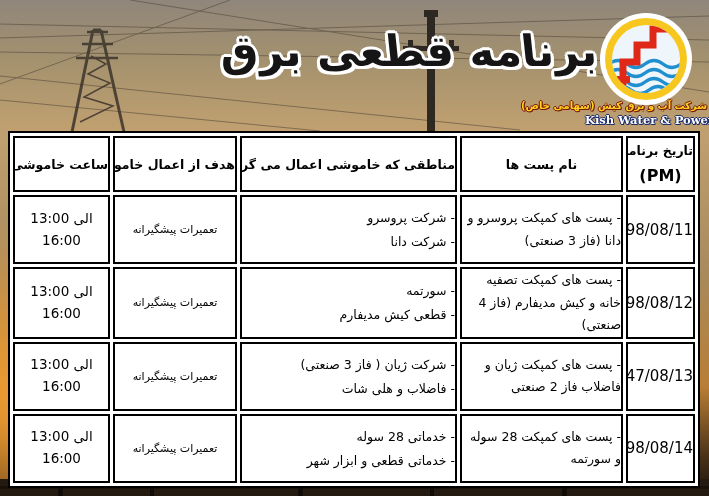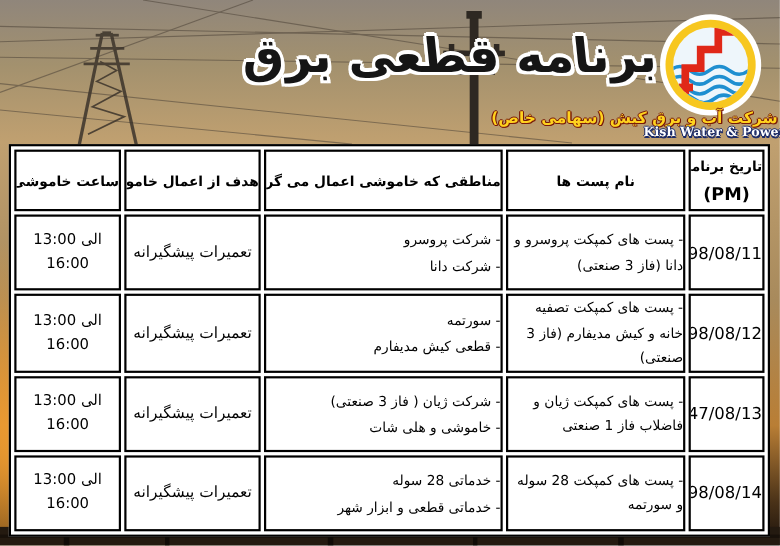--- a/index.html
+++ b/index.html
@@ -18,21 +18,21 @@
       -3px 0 0 #fff, 3px 0 0 #fff, 0 -3px 0 #fff, 0 3px 0 #fff,
       -2px -2px 0 #fff, 2px -2px 0 #fff, -2px 2px 0 #fff, 2px 2px 0 #fff,
       -3px 3px 0 #fff, 3px 3px 0 #fff;
   }
 
   
   .logo{position:absolute;top:8px;right:2px;width:122px;height:124px;z-index:4;}
   .logo svg{display:block;margin:4px auto 0 auto;}
   .cap-fa{
     position:absolute;top:92px;right:0;width:122px;text-align:center;
-    font-size:14px;font-weight:bold;color:#ffd21e;white-space:nowrap;
+    font-size:10px;font-weight:bold;color:#ffd21e;white-space:nowrap;
     text-shadow:-1px 0 0 #7a1a08,1px 0 0 #7a1a08,0 -1px 0 #7a1a08,0 1px 0 #7a1a08,1px 1px 0 #7a1a08;
   }
   .cap-en{
     position:absolute;top:105px;right:0;width:122px;text-align:center;direction:ltr;
     font-family:"DejaVu Serif",serif;font-size:11.5px;font-weight:bold;color:#ffffff;white-space:nowrap;
     text-shadow:-1px 0 0 #1a2a6a,1px 0 0 #1a2a6a,0 -1px 0 #1a2a6a,0 1px 0 #1a2a6a,1px 1px 0 #1a2a6a;
   }
 
   
   .table-wrap{position:absolute;top:131px;left:8px;width:692px;z-index:2;}
@@ -42,21 +42,21 @@
     direction:rtl;color:#000;
   }
   table.sched th,table.sched td{border:2px solid #000;vertical-align:middle;overflow:hidden;padding:0;}
   th{font-size:12.5px;font-weight:bold;text-align:center;height:52px;white-space:nowrap;}
   th .pm{margin-top:8px;font-size:16px;}
   td{height:65px;font-size:12.5px;}
   td.c-date{font-size:15px;}
   td.c-sub{text-align:right;padding:0 9px;line-height:1.8;}
   td.c-areas{text-align:right;padding:0 9px;margin-left:28px;}
   td.c-areas .area{margin:9px 0;}
-  td.c-pur{text-align:center;font-size:14px;}
+  td.c-pur{text-align:center;font-size:11px;}
   td.c-time{text-align:center;font-size:13.5px;line-height:1.6;}
 </style>
 </head>
 <body>
 
 <div class="stage">
 
   <svg class="bg" width="709" height="496" viewBox="0 0 709 496" preserveAspectRatio="none">
     <defs>
       <linearGradient id="sky" x1="0" y1="0" x2="0" y2="1">
@@ -175,37 +175,37 @@
             <div class="area">- شرکت دانا</div>
           </td>
           <td class="c-pur">تعمیرات پیشگیرانه</td>
           <td class="c-time">
             <div dir="ltr">13:00 الی</div>
             <div dir="ltr">16:00</div>
           </td>
         </tr>
         <tr>
           <td class="c-date"><span dir="ltr">98/08/12</span></td>
-          <td class="c-sub">- پست های کمپکت تصفیه خانه و کیش مدیفارم (فاز 3 صنعتی)</td>
+          <td class="c-sub">- پست های کمپکت تصفیه خانه و کیش مدیفارم (فاز 4 صنعتی)</td>
           <td class="c-areas">
             <div class="area">- سورتمه</div>
             <div class="area">- قطعی کیش مدیفارم</div>
           </td>
           <td class="c-pur">تعمیرات پیشگیرانه</td>
           <td class="c-time">
             <div dir="ltr">13:00 الی</div>
             <div dir="ltr">16:00</div>
           </td>
         </tr>
         <tr>
           <td class="c-date"><span dir="ltr">47/08/13</span></td>
-          <td class="c-sub">- پست های کمپکت ژیان و فاضلاب فاز 1 صنعتی</td>
+          <td class="c-sub">- پست های کمپکت ژیان و فاضلاب فاز 2 صنعتی</td>
           <td class="c-areas">
             <div class="area">- شرکت ژیان ( فاز 3 صنعتی)</div>
-            <div class="area">- خاموشی و هلی شات</div>
+            <div class="area">- فاضلاب و هلی شات</div>
           </td>
           <td class="c-pur">تعمیرات پیشگیرانه</td>
           <td class="c-time">
             <div dir="ltr">13:00 الی</div>
             <div dir="ltr">16:00</div>
           </td>
         </tr>
         <tr>
           <td class="c-date"><span dir="ltr">98/08/14</span></td>
           <td class="c-sub">- پست های کمپکت 28 سوله و سورتمه</td>

